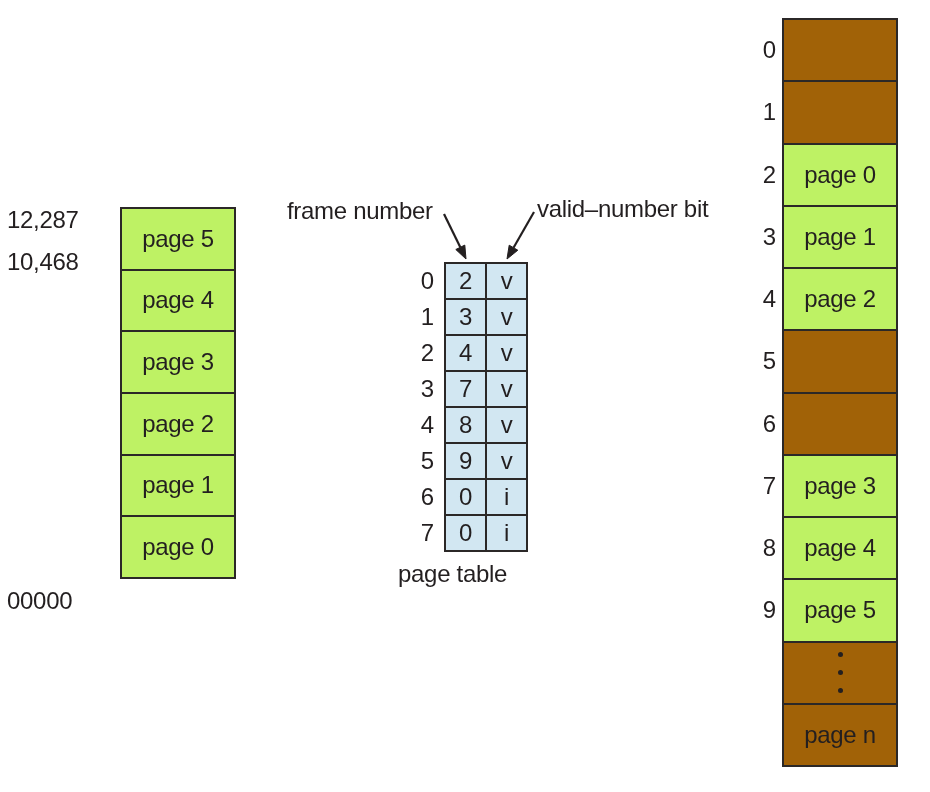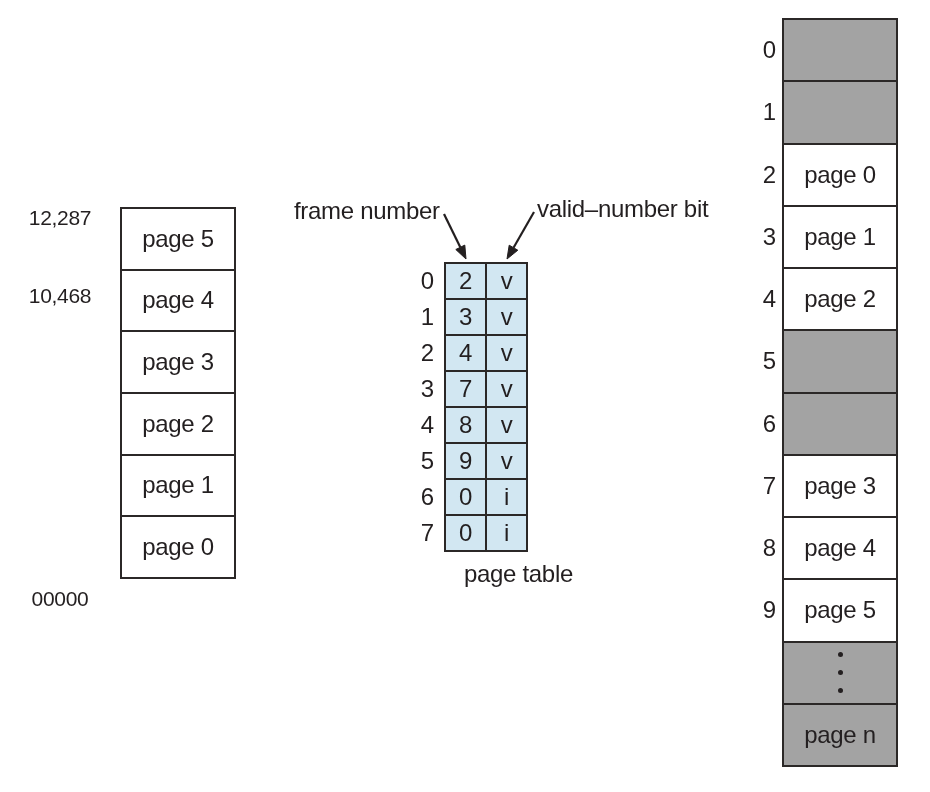--- a/index.html
+++ b/index.html
@@ -22,22 +22,22 @@
     gap: 2px;
     box-sizing: border-box;
   }
   .logical  { left: 120px; top: 207px; width: 116px; height: 372px; grid-template-rows: repeat(6, 1fr); }
   .physical { left: 782px; top: 18px;  width: 116px; height: 749px; grid-template-rows: repeat(12, 1fr); }
 
   .cell {
     display: flex; align-items: center; justify-content: center;
     font-size: 24px; letter-spacing: -0.3px;
   }
-  .gray { background: #ffffff; }
-  .blue { background: #a3a3a3; }
+  .gray { background: #bef264; }
+  .blue { background: #a16207; }
 
   
   .pagetable {
     position: absolute; left: 444px; top: 262px; width: 84px; height: 290px;
     display: grid; grid-template-columns: 1fr 1fr; grid-template-rows: repeat(8, 1fr);
     background: #2b2827; padding: 2px; gap: 2px; box-sizing: border-box;
   }
   .pagetable .cell { background: #d2e7f2; }
 
   
@@ -46,34 +46,34 @@
     padding: 2px 0; row-gap: 2px;
   }
   .pt-rail { left: 392px; top: 262px; width: 42px; height: 290px; grid-template-rows: repeat(8, 1fr); }
   .pm-rail { left: 734px; top: 18px;  width: 42px; height: 749px; grid-template-rows: repeat(12, 1fr); }
   .rail span {
     display: flex; align-items: center; justify-content: flex-end;
     font-size: 24px;
   }
 
   .addr {
-    position: absolute; left: 20px; width: 80px;
-    text-align: center; font-size: 21px; letter-spacing: -0.3px;
+    position: absolute; left: 7px; width: 80px;
+    text-align: left; font-size: 24px; letter-spacing: -0.3px;
   }
   .addr-top    { top: 206px; }
-  .addr-mid    { top: 248px; margin-top: 36px; }
+  .addr-mid    { top: 248px; }
   .addr-bottom { top: 556px; margin-top: 31px; }
 
   .toplabel { position: absolute; font-size: 24px; letter-spacing: -0.3px; white-space: nowrap; }
-  .frame-number-label  { left: 294px; top: 197px; }
+  .frame-number-label  { left: 287px; top: 197px; }
   .valid-invalid-label { left: 537px; top: 195px; }
 
   .caption {
     position: absolute; left: 398px; top: 560px; width: 175px;
-    text-align: right; font-size: 24px; letter-spacing: -0.3px;
+    text-align: left; font-size: 24px; letter-spacing: -0.3px;
   }
 
   .ellipsis-cell { flex-direction: column; gap: 13px; }
   .dot { width: 5px; height: 5px; border-radius: 50%; background: #231f20; }
 </style>
 </head>
 <body>
 
 <div class="canvas">
 

